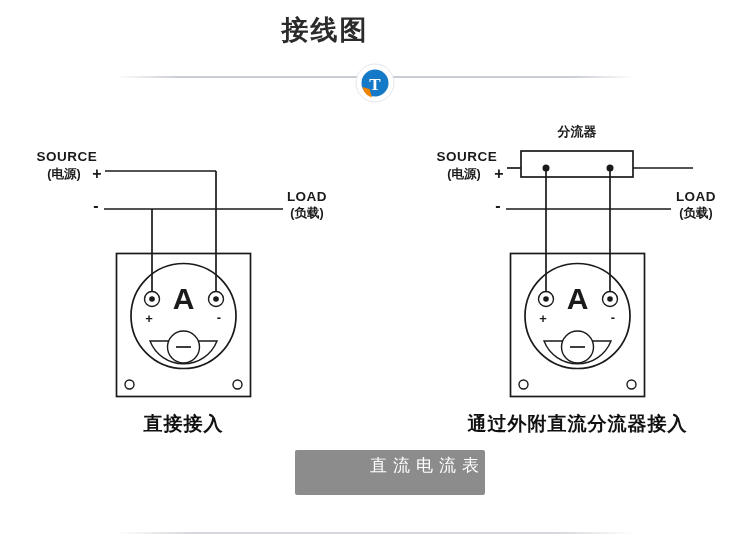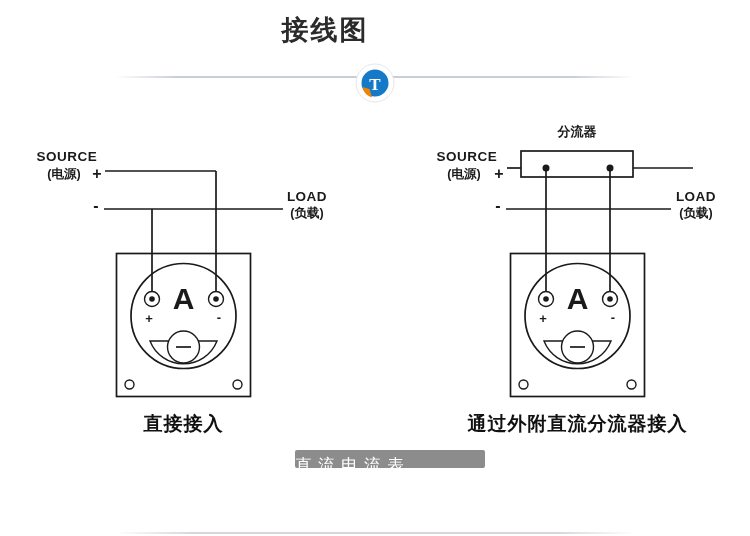--- a/index.html
+++ b/index.html
@@ -30,22 +30,22 @@
   .lbl{font-family:"Liberation Sans",sans-serif;font-weight:bold;fill:#1a1a1a;}
   .lbl-en{font-size:13.5px;letter-spacing:0.5px;}
   .lbl-cn{font-size:12.5px;}
   .lbl-sign{font-size:16px;}
   .lbl-term{font-size:13px;}
   .lbl-shunt{font-size:13px;font-weight:600;}
   .meter-unit{font-size:30px;font-weight:600;}
   .caption{font-size:19px;font-weight:bold;letter-spacing:1px;fill:#111111;}
 
   .section-chip{
-    position:absolute;top:450px;left:295px;width:190px;height:18px;
-    background:#8c8c8c;color:#ffffff;text-align:left;line-height:31px;
+    position:absolute;top:450px;left:295px;width:190px;height:45px;
+    background:#8c8c8c;color:#ffffff;text-align:right;line-height:31px;
     font-size:17px;letter-spacing:6px;border-radius:2px;
   }
 
   .bottom-divider{
     position:absolute;top:532px;left:115px;width:520px;height:2px;
     background:linear-gradient(to right, rgba(210,213,219,0), #d4d7dd 15%, #d4d7dd 85%, rgba(210,213,219,0));
   }
 </style>
 </head>
 <body>

